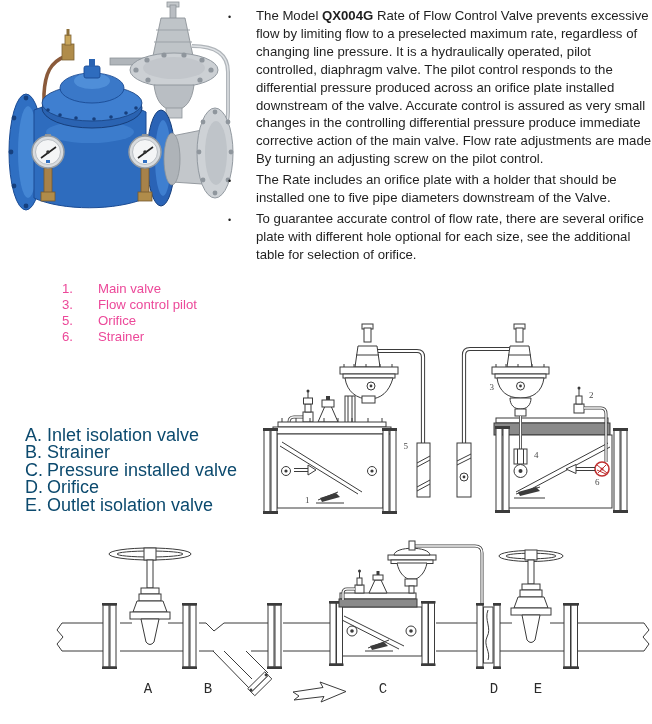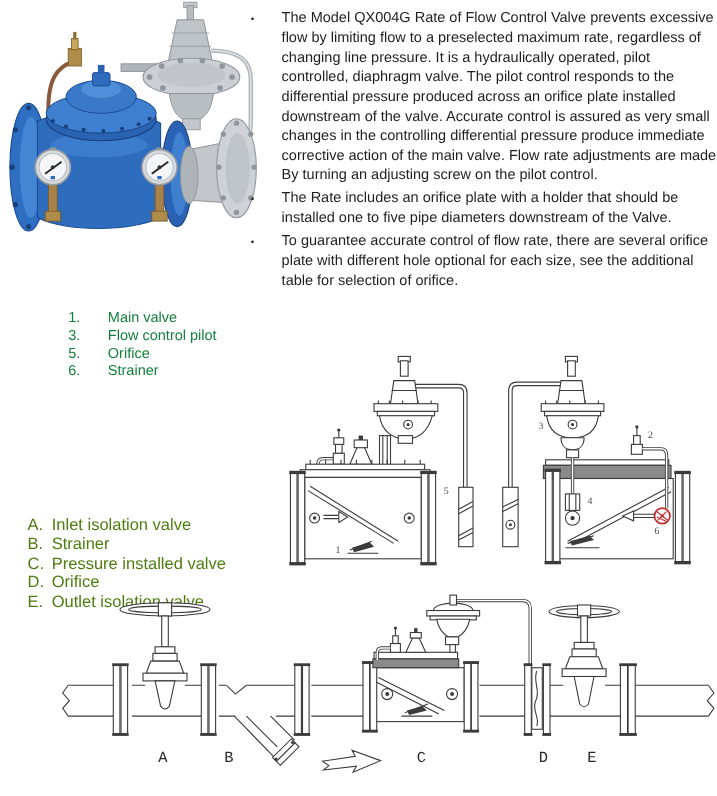--- a/index.html
+++ b/index.html
@@ -5,29 +5,29 @@
   *{margin:0;padding:0;box-sizing:border-box}
   html,body{background:#fff}
   .page{position:relative;width:652px;height:724px;background:#fff;overflow:hidden;
         font-family:"Liberation Sans",sans-serif;color:#1f1f1f}
 
   
   .intro{position:absolute;left:228px;top:3px;width:424px;padding-top:4px}
   .b-row{display:flex;margin-bottom:3px}
   .b-dot{width:28px;font-size:9px;padding-top:5px;color:#222;flex:none}
   .b-text{width:396px;font-size:13.2px;line-height:17.9px}
-  .model{font-weight:normal}
+  .model{font-weight:bold}
 
   
-  .numlist{position:absolute;left:62px;top:281px;font-size:13.2px;line-height:16px;color:#15803d}
+  .numlist{position:absolute;left:62px;top:281px;font-size:13.2px;line-height:16px;color:#ec4899}
   .numlist .grp2{}
   .nrow .n{display:inline-block;width:36px}
 
   
-  .letlist{position:absolute;left:25px;top:469px;font-size:15px;line-height:17.4px;color:#4d7c0f}
+  .letlist{position:absolute;left:25px;top:427px;font-size:18px;line-height:17.4px;color:#0c4a6e}
   .lrow .l{display:inline-block;width:22px}
 
   
   .photo{position:absolute;left:4px;top:0}
   .diag1{position:absolute;left:258px;top:322px}
   .diag2{position:absolute;left:450px;top:322px}
   .schem{position:absolute;left:0;top:540px}
 
   svg .fw{fill:#fff;stroke:#3b3b3b;stroke-width:1}
   svg .ln{fill:none;stroke:#3b3b3b;stroke-width:1}

